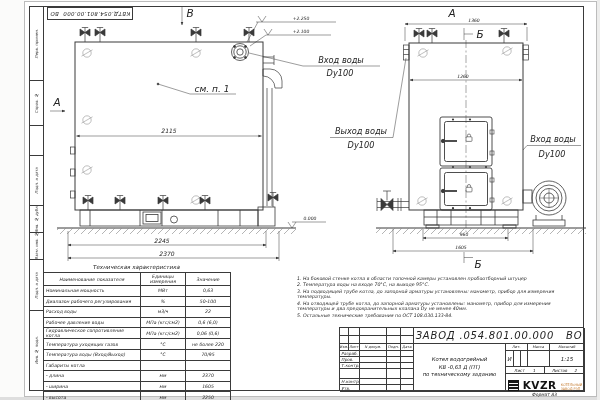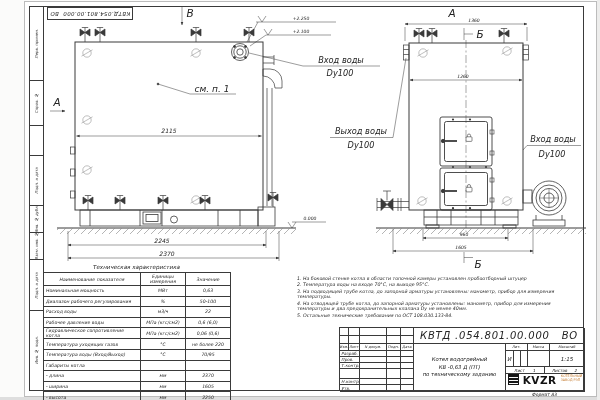--- a/index.html
+++ b/index.html
@@ -31,21 +31,21 @@
   .notes div{margin-bottom:0.6px;}
   
   .tb{left:339px;top:327px;width:245px;height:64px;border-left:1px solid #3a3a3a;border-top:1px solid #3a3a3a;font-style:italic;}
   .cell{position:absolute;border-right:0.8px solid #3a3a3a;border-bottom:0.8px solid #3a3a3a;overflow:hidden;}
   .lbl{font:italic 3.6px "DejaVu Sans",sans-serif;display:flex;align-items:center;justify-content:center;}
   .docnum{font:italic 10px "DejaVu Sans",sans-serif;letter-spacing:0.8px;display:flex;align-items:center;justify-content:center;white-space:pre;}
   .tname{font:italic 5.3px "DejaVu Sans",sans-serif;display:flex;flex-direction:column;align-items:center;justify-content:center;line-height:1.5;}
   .sgn{font:italic 4.2px "DejaVu Sans",sans-serif;display:flex;align-items:center;padding-left:1.5px;}
   .val{font:italic 5.6px "DejaVu Sans",sans-serif;display:flex;align-items:center;justify-content:center;}
   .sheetrow{display:flex;align-items:center;justify-content:space-evenly;font:italic 4.2px "DejaVu Sans",sans-serif;}
-  .logo{display:flex;align-items:flex-start;justify-content:center;gap:4px;}
+  .logo{display:flex;align-items:flex-end;justify-content:center;gap:4px;}
   .logo-icon{width:11px;height:11px;background:repeating-linear-gradient(180deg,#151515 0 2.1px,#f7f7f7 2.1px 3.1px);border:1px solid #151515;}
   .logo-kvzr{font:bold 10.5px "DejaVu Sans",sans-serif;font-style:normal;letter-spacing:0.5px;color:#111;}
   .logo-sub{display:flex;flex-direction:column;font:3.3px "DejaVu Sans",sans-serif;font-style:normal;color:#c47a2e;line-height:1.25;}
   .format{left:505px;top:391.5px;width:79px;text-align:center;font:italic 4.4px "DejaVu Sans",sans-serif;}
   svg text{fill:#222;stroke:none;}
   .t8{font:italic 8.2px "DejaVu Sans",sans-serif;text-anchor:middle;}
   .t10{font:italic 10.5px "DejaVu Sans",sans-serif;text-anchor:middle;}
   .d6{font:italic 6px "DejaVu Sans",sans-serif;text-anchor:middle;}
   .d4{font:italic 4.5px "DejaVu Sans",sans-serif;text-anchor:middle;}
   .t9{font:italic 9px "DejaVu Sans",sans-serif;text-anchor:middle;}
@@ -420,21 +420,21 @@
   <div class="abs notes">
     <div>1.  На боковой стенке котла в области топочной камеры установлен пробоотборный штуцер</div>
     <div>2.  Температура воды на входе  70°С,  на выходе  95°С.</div>
     <div>3.  На подводящей трубе котла, до запорной арматуры установлены: манометр, прибор для измерения температуры.</div>
     <div>4.  На отводящей трубе котла, до запорной арматуры установлены: манометр, прибор для измерения температуры и два предохранительных клапана  Dу не менее  40мм.</div>
     <div>5.  Остальные технические требования по ОСТ  108.030.133-84.</div>
   </div>
 
   <div class="abs tb">
 
-    <div class="cell docnum" style="left:74px;top:0;width:171px;height:16px">КВТД .054.801.00.000   ВО</div>
+    <div class="cell docnum" style="left:74px;top:0;width:171px;height:16px">ЗАВОД .054.801.00.000   ВО</div>
 
     <div class="cell" style="left:0;top:0;width:9px;height:8px"></div>
     <div class="cell" style="left:9px;top:0;width:11px;height:8px"></div>
     <div class="cell" style="left:20px;top:0;width:27px;height:8px"></div>
     <div class="cell" style="left:47px;top:0;width:14px;height:8px"></div>
     <div class="cell" style="left:61px;top:0;width:13px;height:8px"></div>
     <div class="cell" style="left:0;top:8px;width:9px;height:8px"></div>
     <div class="cell" style="left:9px;top:8px;width:11px;height:8px"></div>
     <div class="cell" style="left:20px;top:8px;width:27px;height:8px"></div>
     <div class="cell" style="left:47px;top:8px;width:14px;height:8px"></div>

